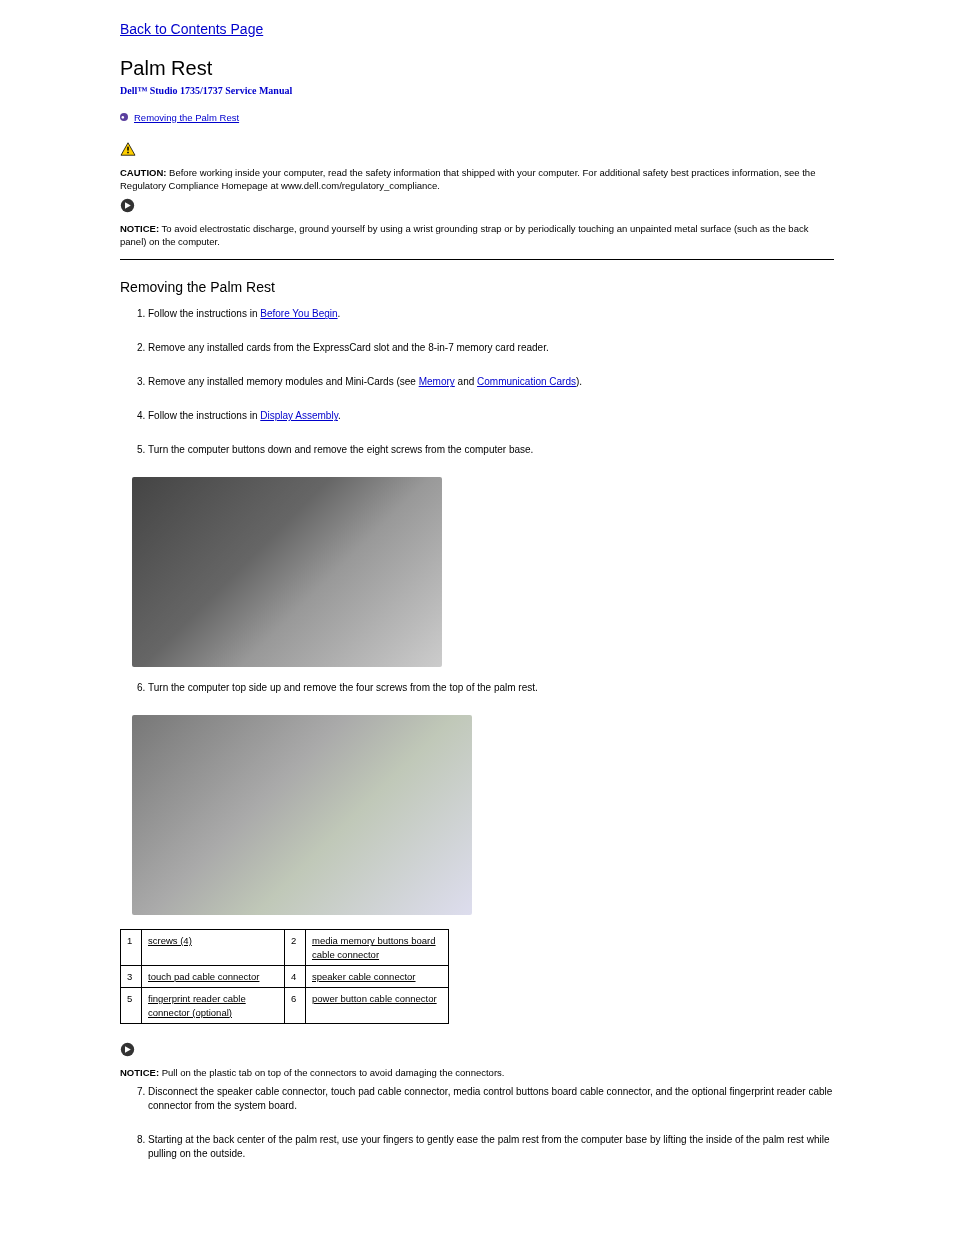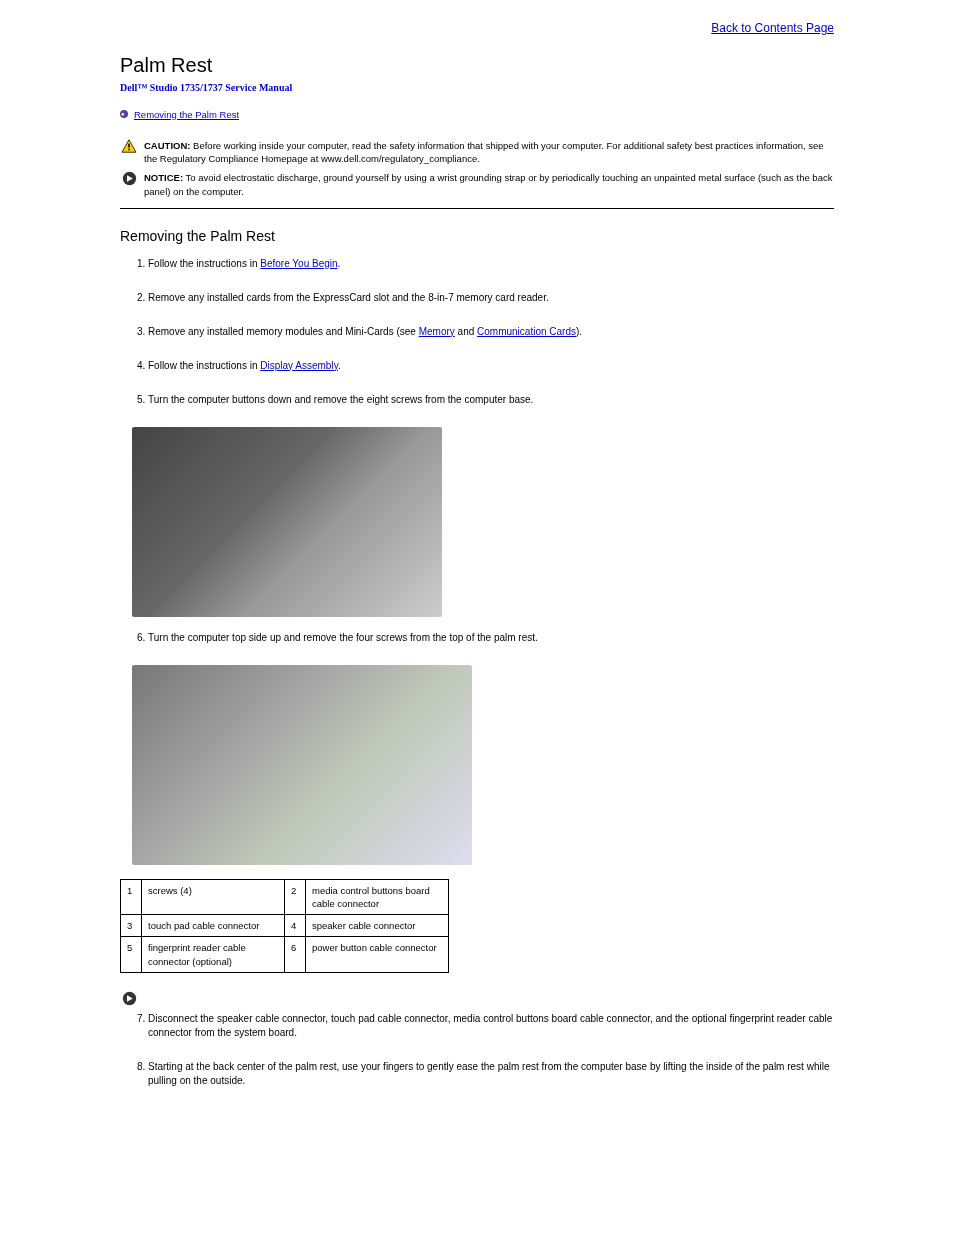--- a/index.html
+++ b/index.html
@@ -12,22 +12,21 @@
     line-height: 1.4;
   }
   a.link {
     color: #0000cc;
     text-decoration: underline;
     cursor: pointer;
   }
   .back-link {
     display: block;
     margin-bottom: 14px;
-    font-size: 12px;
-    text-align: right;
+    font-size: 14px;
   }
   h1.section-title {
     font-size: 20px;
     font-weight: normal;
     margin: 10px 0 2px 0;
   }
   .manual-title {
     color: #0000cc;
     font-weight: bold;
     font-size: 10px;
@@ -61,20 +60,21 @@
     top: -1px;
     font-size: 6px;
     color: #fff;
   }
   .callout {
     display: flex;
     align-items: flex-start;
     gap: 6px;
     margin: 6px 0;
     font-size: 9.5px;
+    flex-direction: column;
   }
   .callout .icon {
     flex: 0 0 18px;
     display: flex;
     justify-content: center;
   }
   .icon-caution svg { width: 16px; height: 14px; }
   .icon-notice svg { width: 15px; height: 15px; }
   .callout .text b { font-weight: bold; }
   hr.rule {
@@ -118,20 +118,21 @@
     padding: 4px 6px;
     font-size: 9.5px;
     vertical-align: top;
   }
   table.legend td.num {
     width: 8px;
     text-align: left;
   }
   table.legend td.desc {
     width: 130px;
+    text-decoration: underline;
   }
 </style>
 </head>
 <body>
 
 <a class="link back-link">Back to Contents Page</a>
 
 <h1 class="section-title">Palm Rest</h1>
 <div class="manual-title">Dell™ Studio 1735/1737 Service Manual</div>
 
@@ -193,21 +194,21 @@
 </ol>
 
 <div class="img-placeholder second"></div>
 
 <table class="legend">
   <tbody>
       <tr>
     <td class="num">1</td>
     <td class="desc">screws (4)</td>
     <td class="num">2</td>
-    <td class="desc">media control buttons board cable connector</td>
+    <td class="desc">media memory buttons board cable connector</td>
   </tr>
   <tr>
     <td class="num">3</td>
     <td class="desc">touch pad cable connector</td>
     <td class="num">4</td>
     <td class="desc">speaker cable connector</td>
   </tr>
   <tr>
     <td class="num">5</td>
     <td class="desc">fingerprint reader cable connector (optional)</td>
@@ -217,18 +218,21 @@
 </tbody>
   </table>
 
 <div class="callout">
   <span class="icon icon-notice">
     <svg viewBox="0 0 18 18">
         <circle cx="9" cy="9" r="8" fill="#333"></circle>
         <polygon points="6,5 13,9 6,13" fill="#fff"></polygon>
       </svg>
   </span>
+  <span class="text">
+    <b>NOTICE:</b><span> Pull on the plastic tab on top of the connectors to avoid damaging the connectors.</span>
+  </span>
 </div>
 
 <ol class="steps" start="7">
   <li>Disconnect the speaker cable connector, touch pad cable connector, media control buttons board cable connector, and the optional fingerprint reader cable connector from the system board.</li>
   <li>Starting at the back center of the palm rest, use your fingers to gently ease the palm rest from the computer base by lifting the inside of the palm rest while pulling on the outside.</li>
 </ol>
 
 </body></html>

